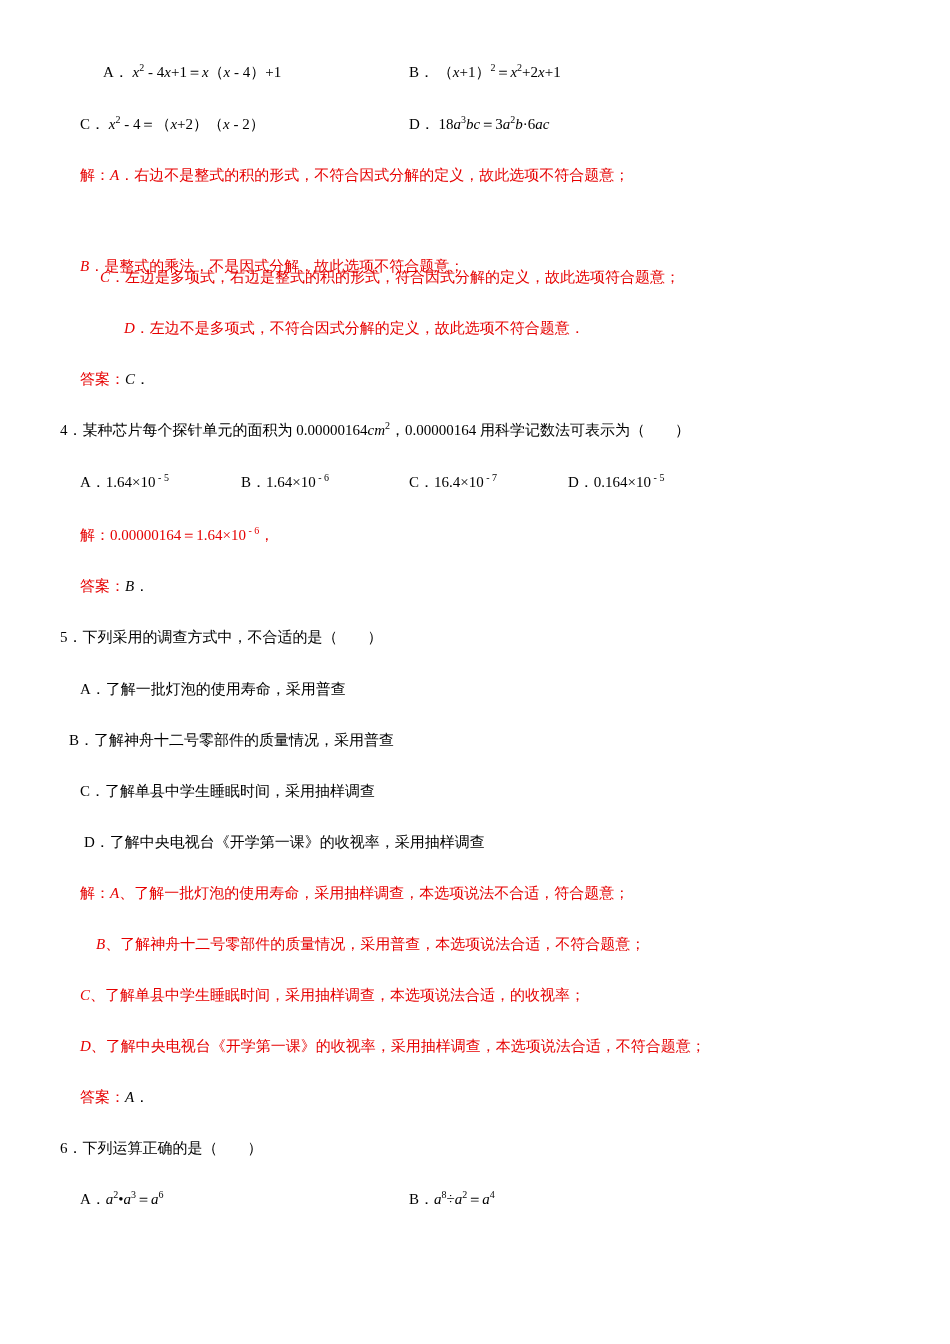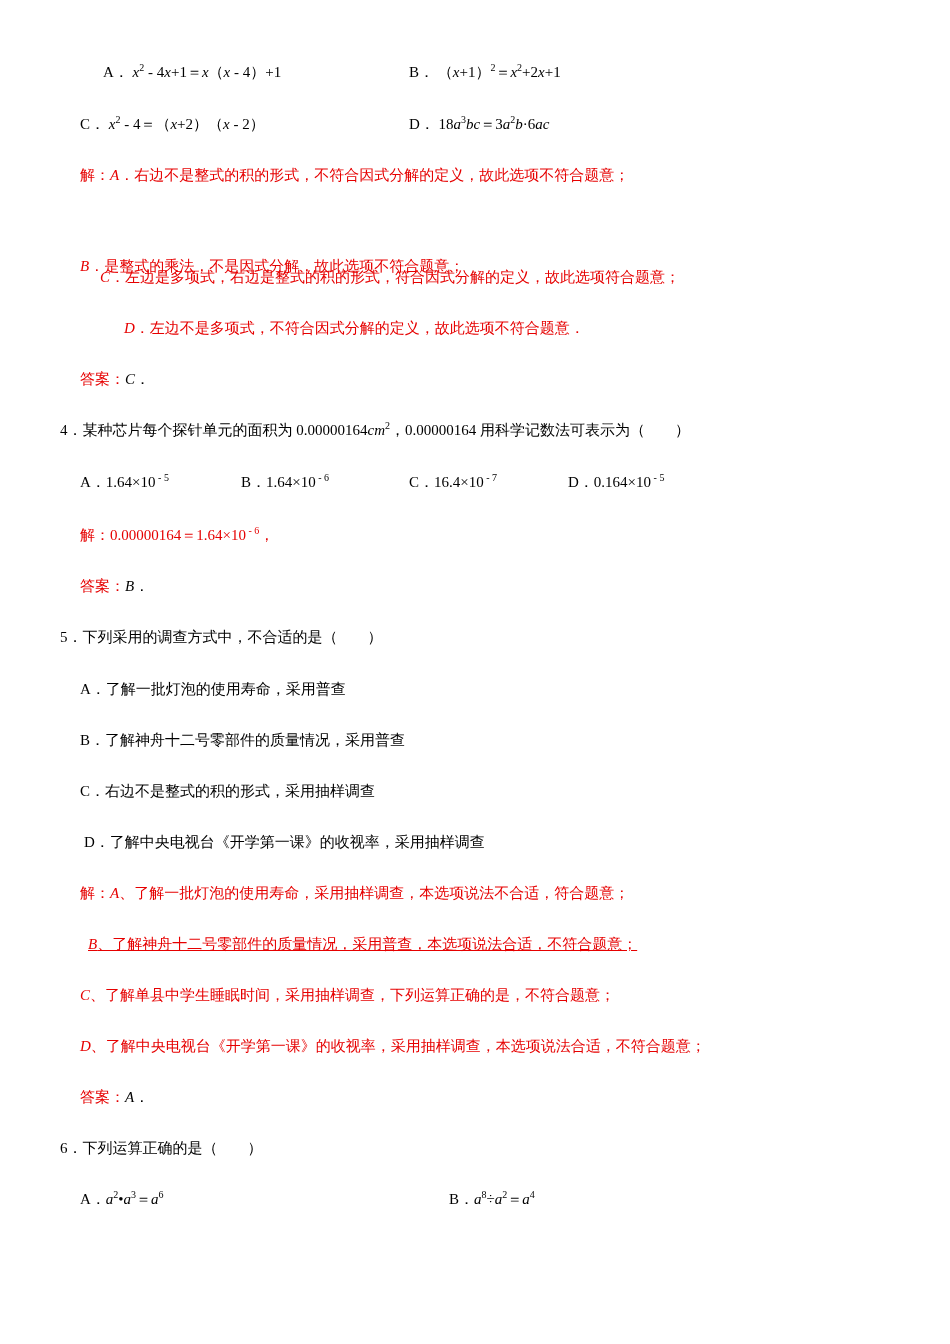--- a/index.html
+++ b/index.html
@@ -84,46 +84,46 @@
 <div class="line" style="top:576px;left:80px;">
   <span class="red">答案：</span><span class="blk it">B</span><span class="blk">．</span>
 </div>
 
 <div class="line" style="top:627px;left:60px;">
   <span>5．</span><span>下列采用的调查方式中，不合适的是（　　）</span>
 </div>
 <div class="line" style="top:679px;left:80px;">
   <span>A．</span><span>了解一批灯泡的使用寿命，采用普查</span>
 </div>
-<div class="line" style="top:730px;left:80px;">
+<div class="line" style="top:730px;left:69px;">
   <span>B．</span><span>了解神舟十二号零部件的质量情况，采用普查</span>
 </div>
 <div class="line" style="top:781px;left:80px;">
-  <span>C．</span><span>右边不是整式的积的形式，采用抽样调查</span>
+  <span>C．</span><span>了解单县中学生睡眠时间，采用抽样调查</span>
 </div>
 <div class="line" style="top:832px;left:84px;">
   <span>D．</span><span>了解中央电视台《开学第一课》的收视率，采用抽样调查</span>
 </div>
 <div class="line red" style="top:883px;left:80px;">
   <span>解：</span><span class="it">A</span><span>、了解一批灯泡的使用寿命，采用抽样调查，本选项说法不合适，符合题意；</span>
 </div>
-<div class="line red" style="top:934px;left:88px;text-decoration:underline;">
+<div class="line red" style="top:934px;left:96px;">
   <span class="it">B</span><span>、了解神舟十二号零部件的质量情况，采用普查，本选项说法合适，不符合题意；</span>
 </div>
 <div class="line red" style="top:985px;left:80px;">
-  <span class="it">C</span><span>、了解单县中学生睡眠时间，采用抽样调查，下列运算正确的是，不符合题意；</span>
+  <span class="it">C</span><span>、了解单县中学生睡眠时间，采用抽样调查，本选项说法合适，的收视率；</span>
 </div>
 <div class="line red" style="top:1036px;left:80px;">
   <span class="it">D</span><span>、了解中央电视台《开学第一课》的收视率，采用抽样调查，本选项说法合适，不符合题意；</span>
 </div>
 <div class="line" style="top:1087px;left:80px;">
   <span class="red">答案：</span><span class="blk it">A</span><span class="blk">．</span>
 </div>
 
 <div class="line" style="top:1138px;left:60px;">
   <span>6．</span><span>下列运算正确的是（　　）</span>
 </div>
 <div class="line" style="top:1189px;left:80px;">
   <span>A．</span><span class="it">a</span><sup>2</sup><span>•</span><span class="it">a</span><sup>3</sup><span>＝</span><span class="it">a</span><sup>6</sup>
 </div>
-<div class="line" style="top:1189px;left:409px;margin-left:40px;">
+<div class="line" style="top:1189px;left:409px;">
   <span>B．</span><span class="it">a</span><sup>8</sup><span>÷</span><span class="it">a</span><sup>2</sup><span>＝</span><span class="it">a</span><sup>4</sup>
 </div>
 
 </body></html>

